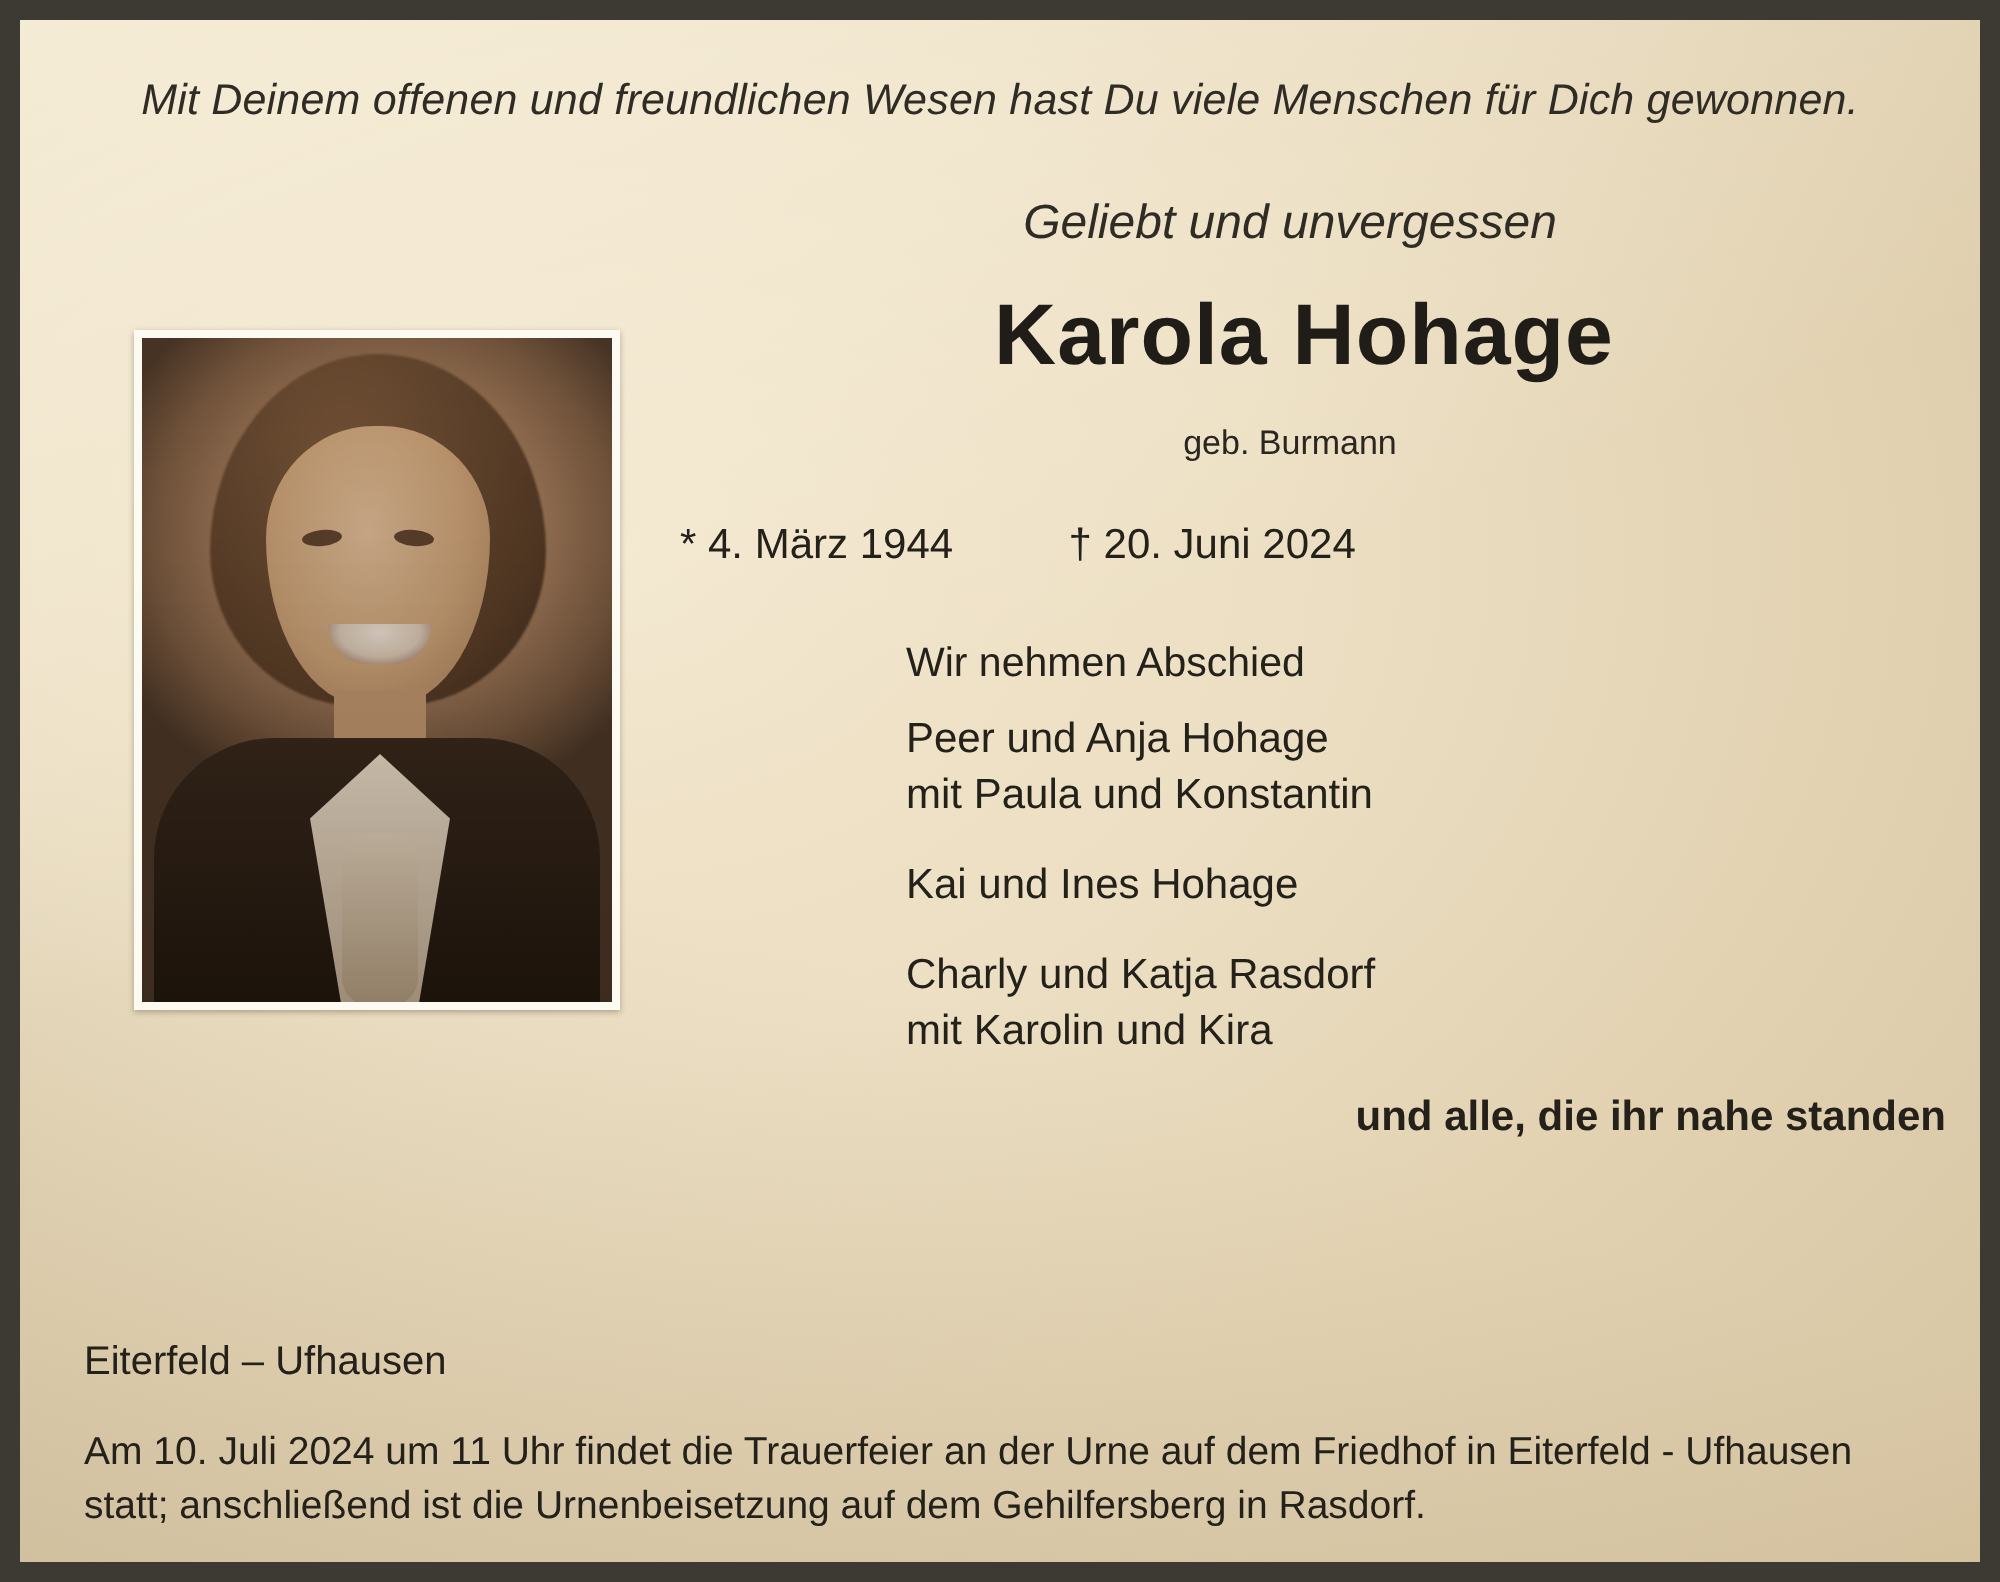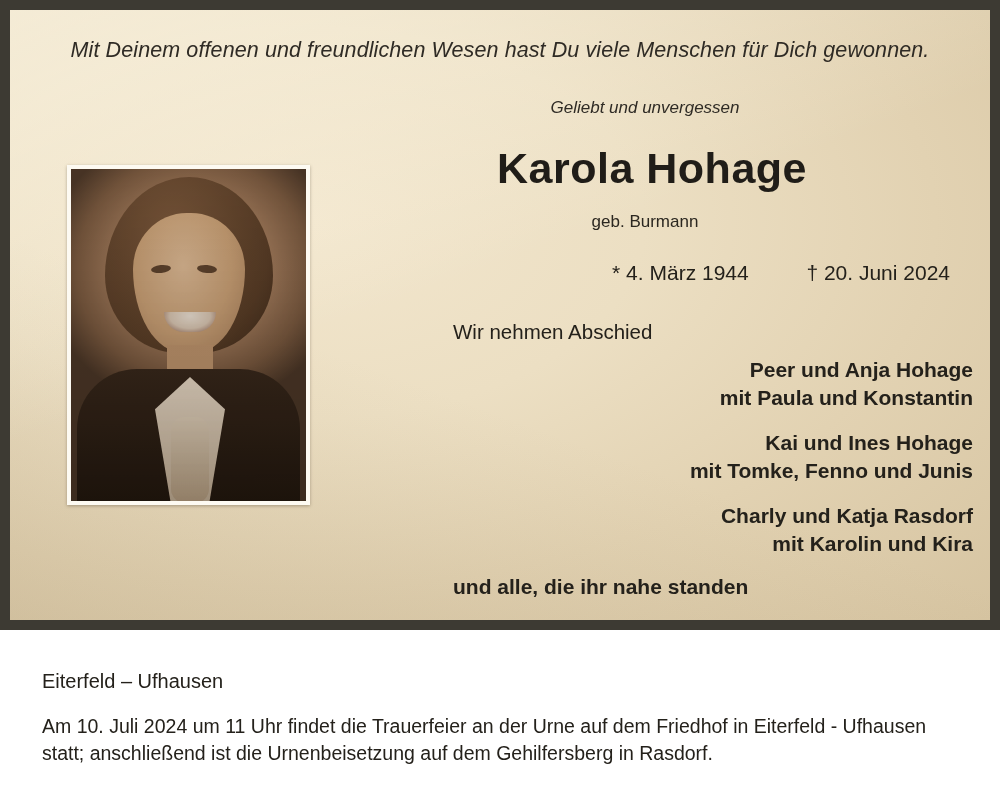--- a/index.html
+++ b/index.html
@@ -10,21 +10,21 @@
   body {
     width: 1000px;
     height: 791px;
     font-family: "Liberation Sans", sans-serif;
     overflow: hidden;
   }
 
   .notice {
     position: relative;
     width: 1000px;
-    height: 630px;
+    height: 791px;
     box-sizing: border-box;
     border: 10px solid #3d3a33;
     background:
       radial-gradient(ellipse at 30% 35%, #f2e6cd 0%, #ecdfc3 35%, #e2d2b2 65%, #d6c4a1 100%);
   }
 
   .inner {
     position: absolute;
     inset: 0;
     background:
@@ -44,21 +44,21 @@
     color: #2f2b25;
     letter-spacing: 0.1px;
   }
 
   .sub-quote {
     position: absolute;
     left: 330px; right: 40px;
     top: 88px;
     text-align: center;
     font-style: italic;
-    font-size: 17px;
+    font-size: 24px;
     color: #2f2b25;
   }
 
   .name {
     position: absolute;
     left: 344px; right: 40px;
     top: 134px;
     text-align: center;
     font-size: 43px;
     font-weight: bold;
@@ -70,50 +70,50 @@
     position: absolute;
     left: 330px; right: 40px;
     top: 202px;
     text-align: center;
     font-size: 17px;
     color: #2b2720;
   }
 
   .dates {
     position: absolute;
-    left: 330px; right: 40px;
+    left: 330px; right: 54px;
     top: 251px;
-    text-align: right;
+    text-align: left;
     font-size: 21px;
     color: #24211b;
   }
   .dates .gap { display: inline-block; width: 46px; }
 
   .mourn {
     position: absolute;
     left: 443px;
     top: 310px;
     width: 520px;
     color: #24211b;
   }
   .mourn .lead {
     font-size: 20.5px;
     margin-bottom: 12px;
   }
   .mourn .group {
     font-size: 21px;
-    font-weight: bold;
+    font-weight: normal;
     line-height: 1.33;
     margin-bottom: 17px;
-    text-align: right;
   }
   .mourn .closing {
     font-size: 21px;
     font-weight: bold;
     margin-top: 4px;
+    text-align: right;
   }
 
   .place {
     position: absolute;
     left: 32px;
     top: 660px;
     font-size: 20px;
     color: #24211b;
   }
 
@@ -233,21 +233,20 @@
   <div class="mourn">
     <div class="lead">Wir nehmen Abschied</div>
 
     <div class="group">
       <div>Peer und Anja Hohage</div>
       <div>mit Paula und Konstantin</div>
     </div>
 
     <div class="group">
       <div>Kai und Ines Hohage</div>
-      <div>mit Tomke, Fenno und Junis</div>
     </div>
 
     <div class="group">
       <div>Charly und Katja Rasdorf</div>
       <div>mit Karolin und Kira</div>
     </div>
 
     <div class="closing">und alle, die ihr nahe standen</div>
   </div>
 

